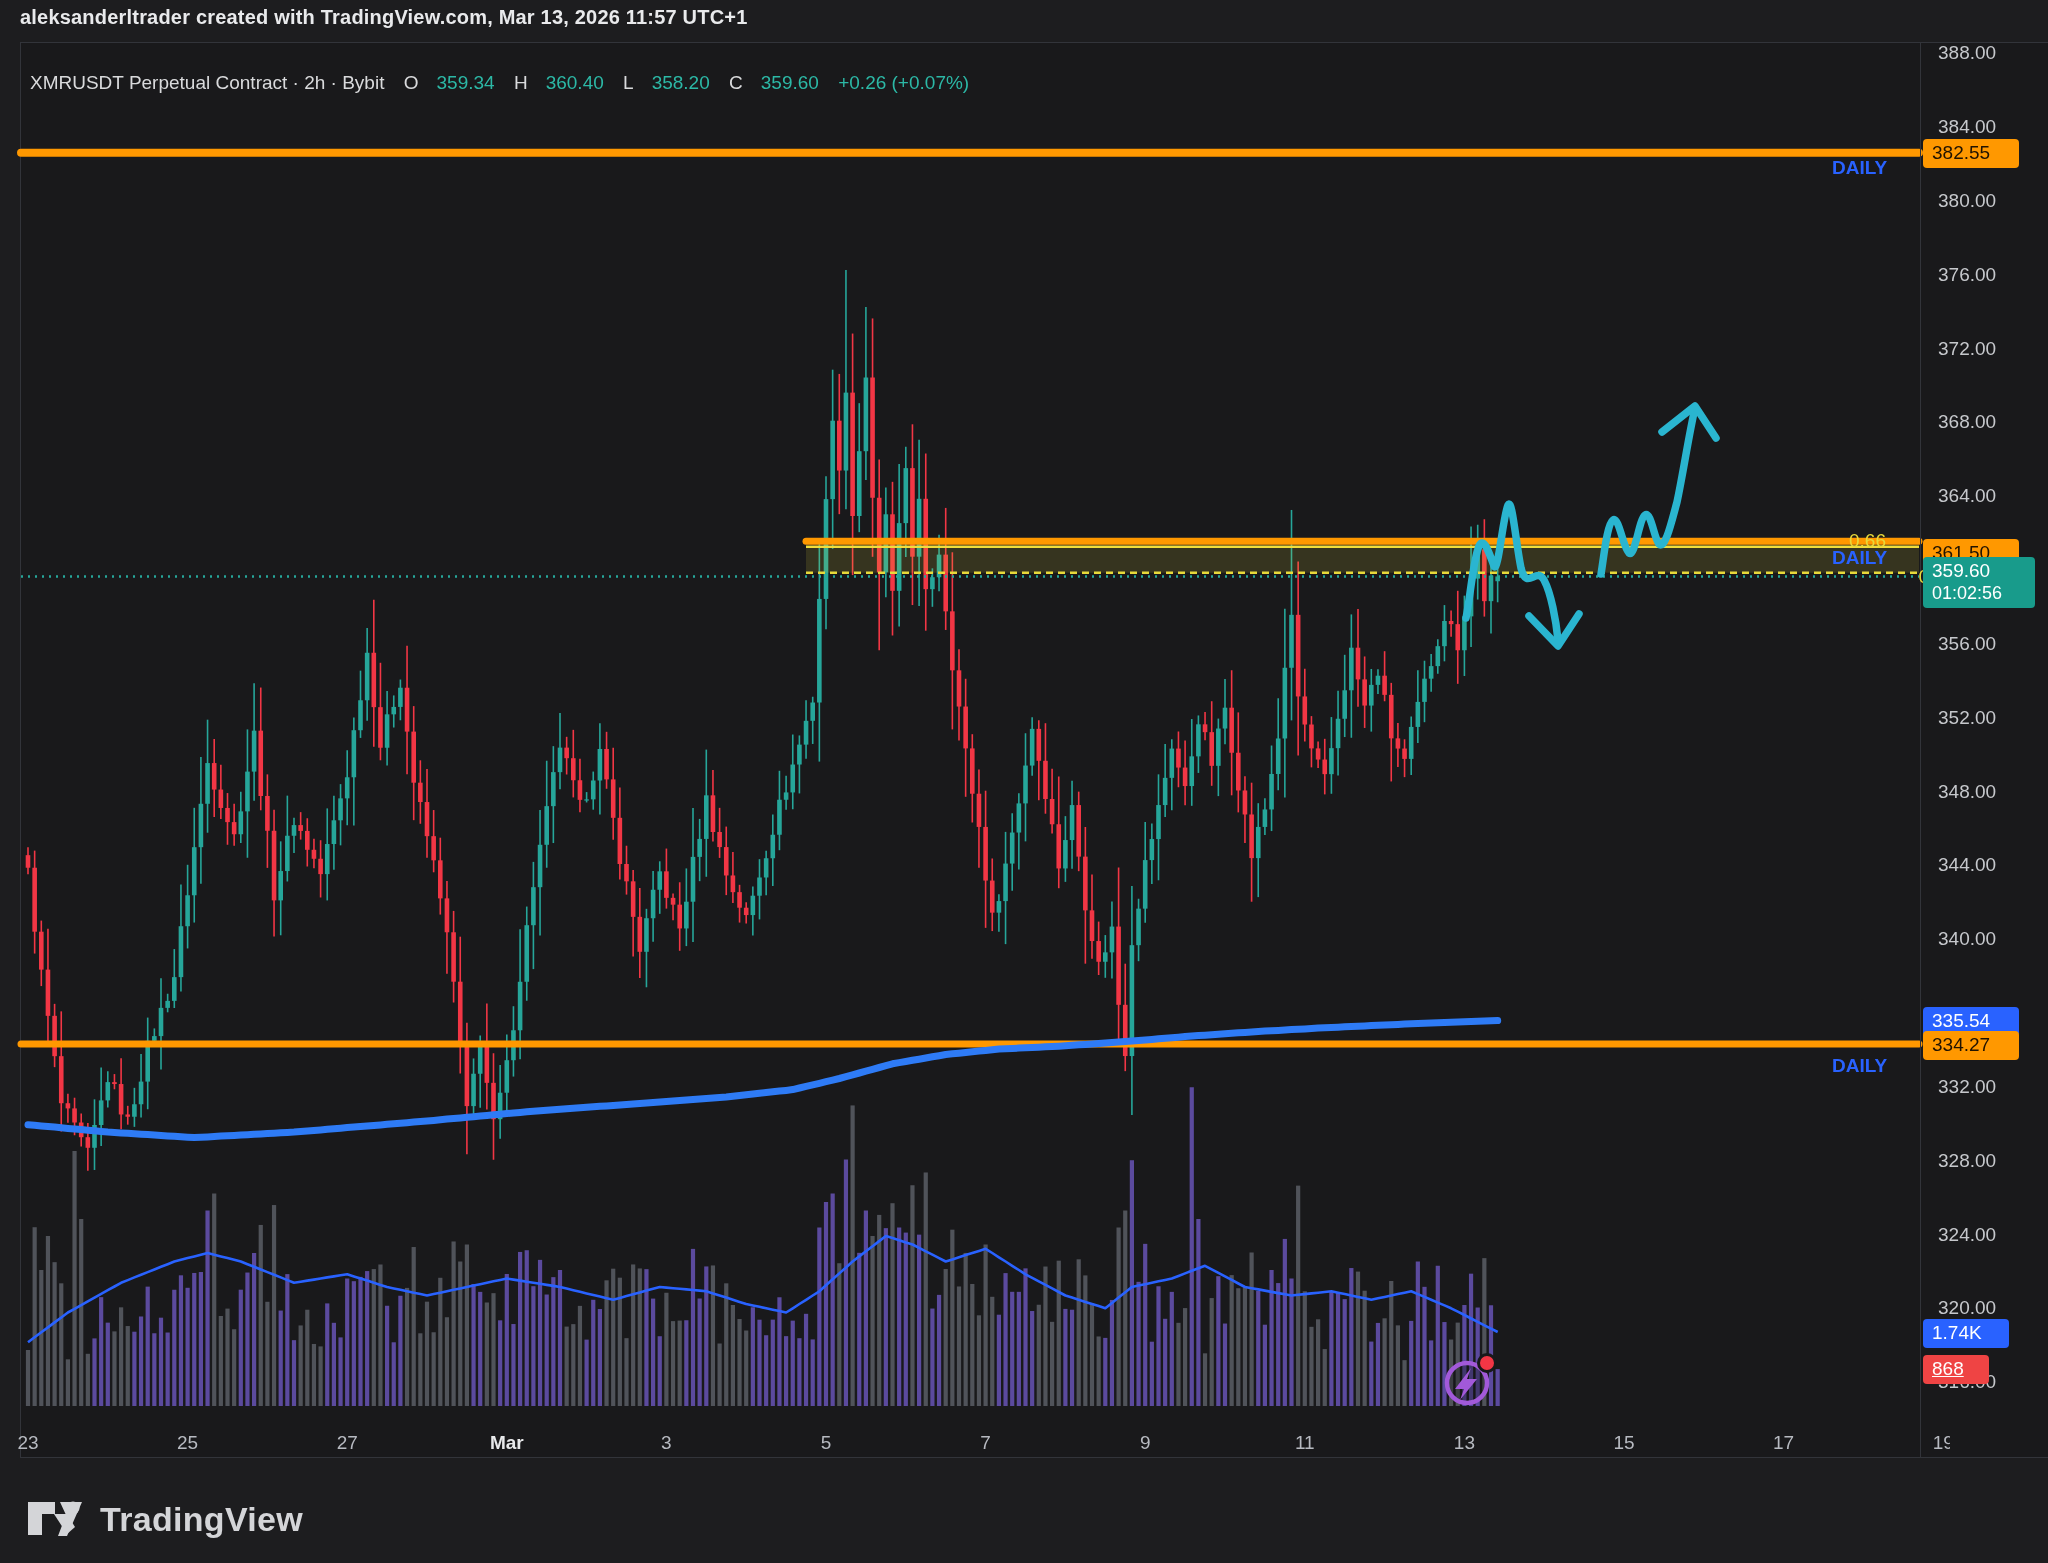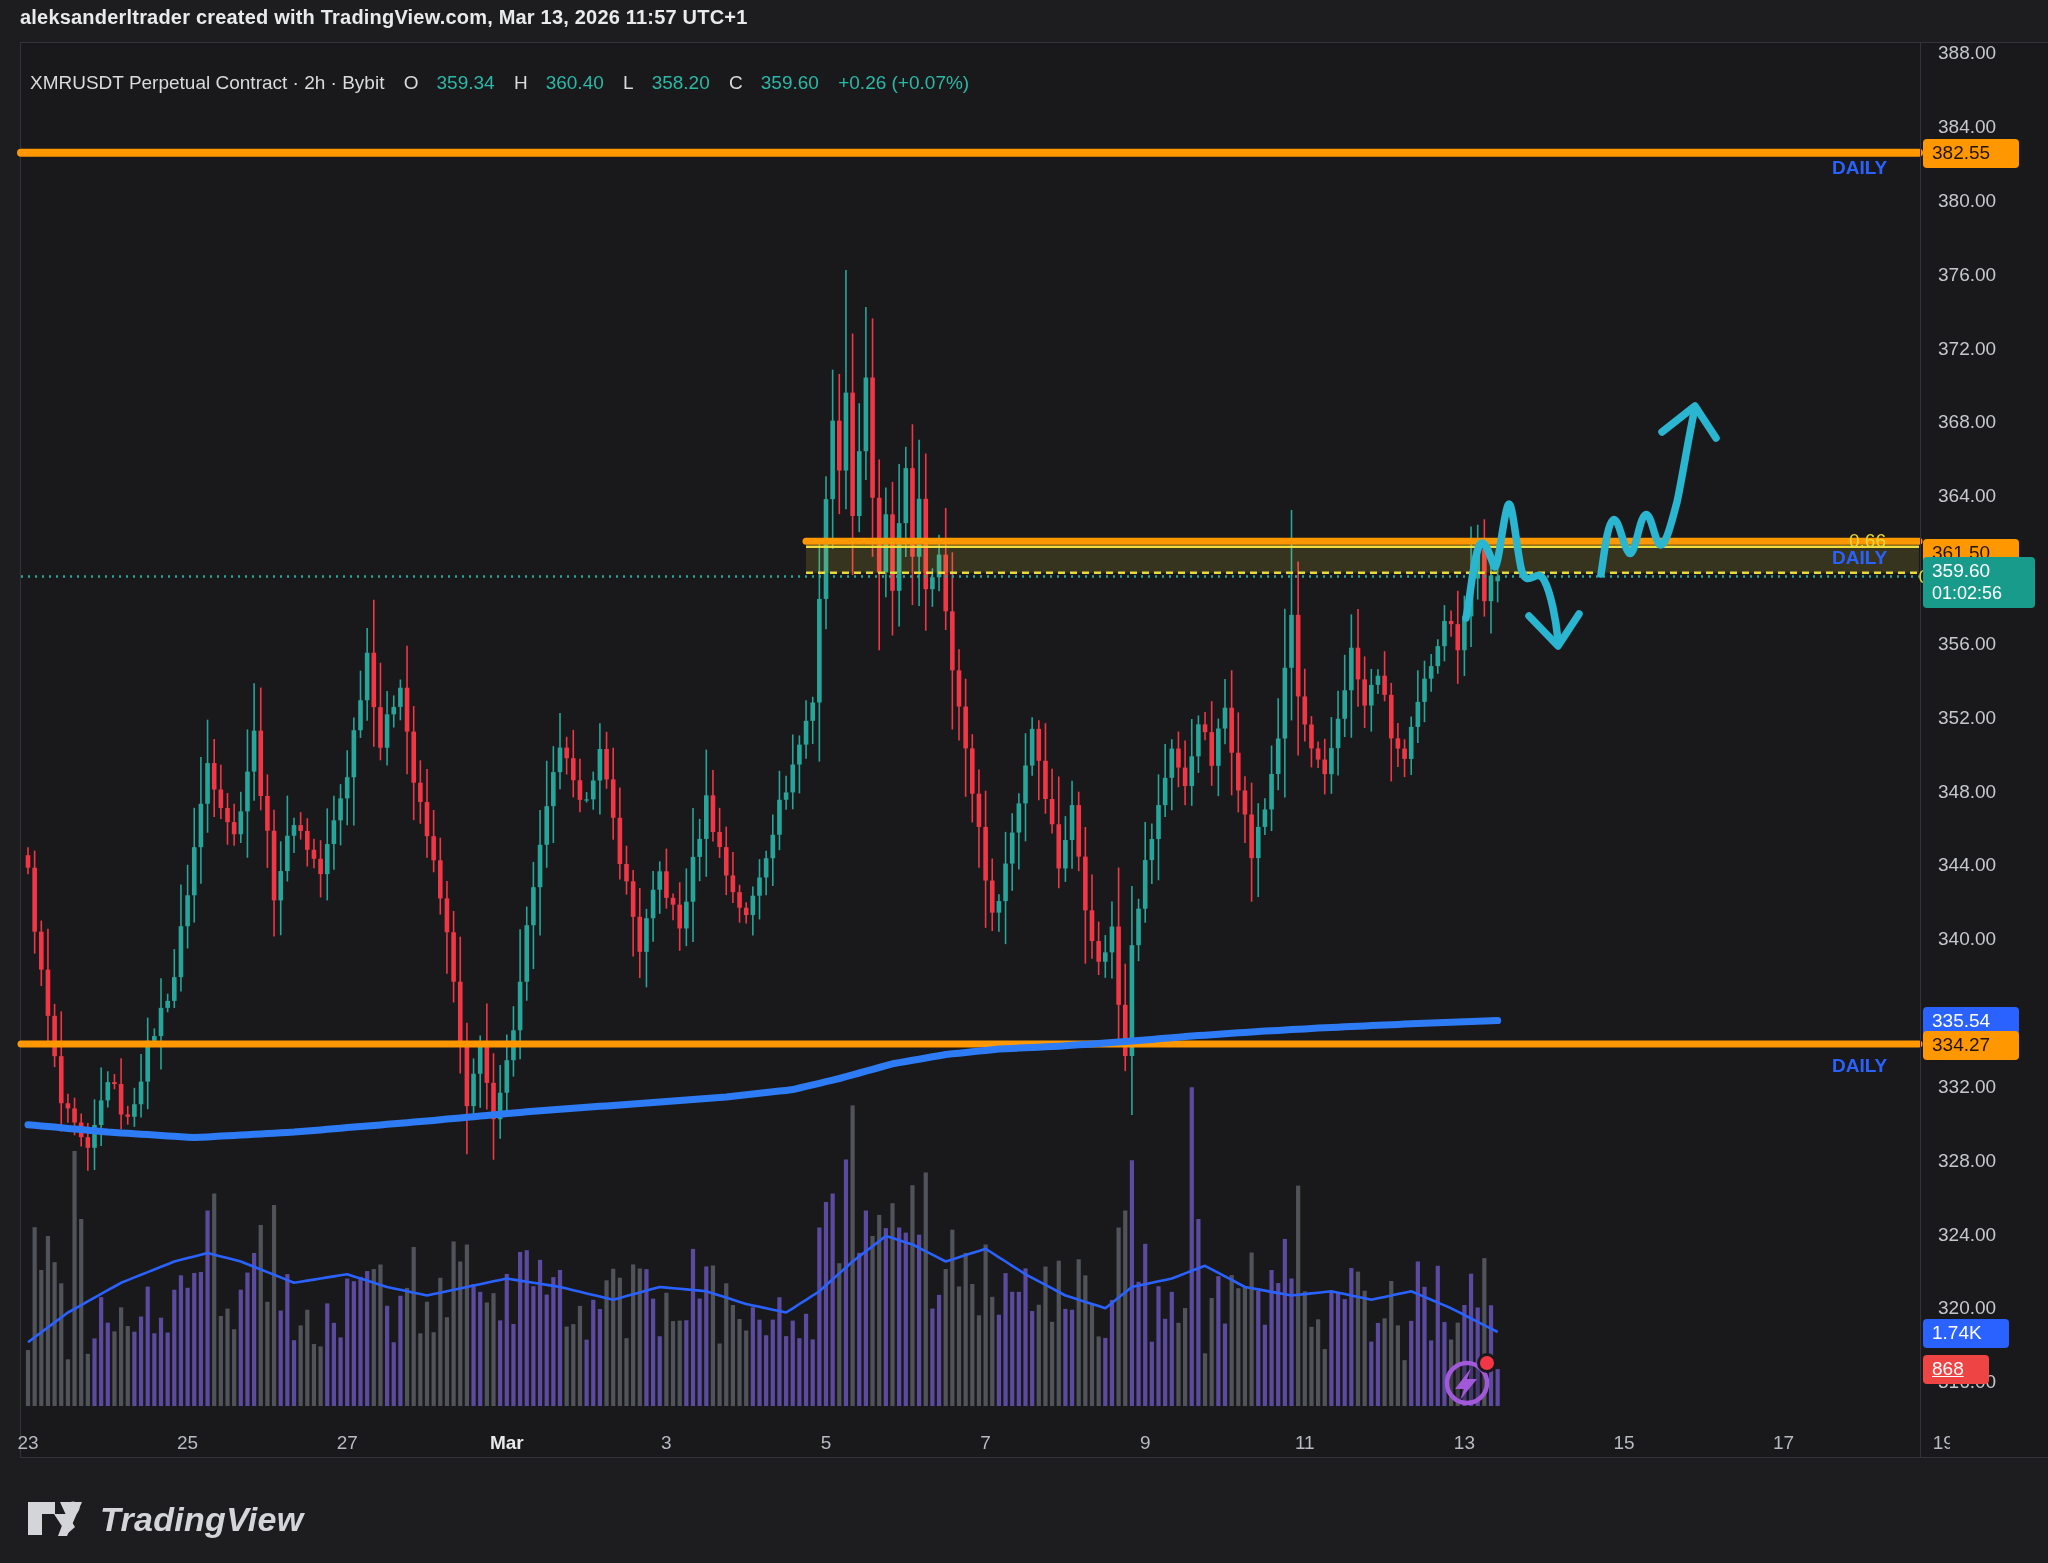--- a/index.html
+++ b/index.html
@@ -16,21 +16,21 @@
   #header .chg{color:#2cb8a6;margin-left:14px;}
   .badge{position:absolute;left:1923px;min-width:96px;padding:3px 9px 4px 9px;border-radius:4px;
          font-size:19px;line-height:22px;color:#15100a;text-align:left;box-sizing:border-box;}
   .badge.orange{background:#ff9800;color:#201300;}
   .badge.blue{background:#2962ff;color:#fff;}
   .badge.purple{background:#ef4444;color:#fff;text-decoration:underline;}
   .badge.teal{background:#189b8b;color:#fff;}
   .inlabel{position:absolute;font-size:19px;font-weight:500;white-space:nowrap;}
   .inlabel.blue{color:#2962ff;font-weight:600;}
   .inlabel.yellow{color:#e8d93a;}
-  #logo{position:absolute;left:26px;top:1499px;display:flex;align-items:center;gap:14px;font-style:italic;}
+  #logo{position:absolute;left:26px;top:1499px;display:flex;align-items:center;gap:14px;}
   #logo-text{font-size:34px;font-weight:700;color:#d4d5d8;letter-spacing:.3px;}
 </style>
 </head>
 <body>
 
 <div id="stage">
 
   <div id="topbar">
     <div id="watermark">aleksanderltrader created with TradingView.com, Mar 13, 2026 11:57 UTC+1</div>
   </div>

